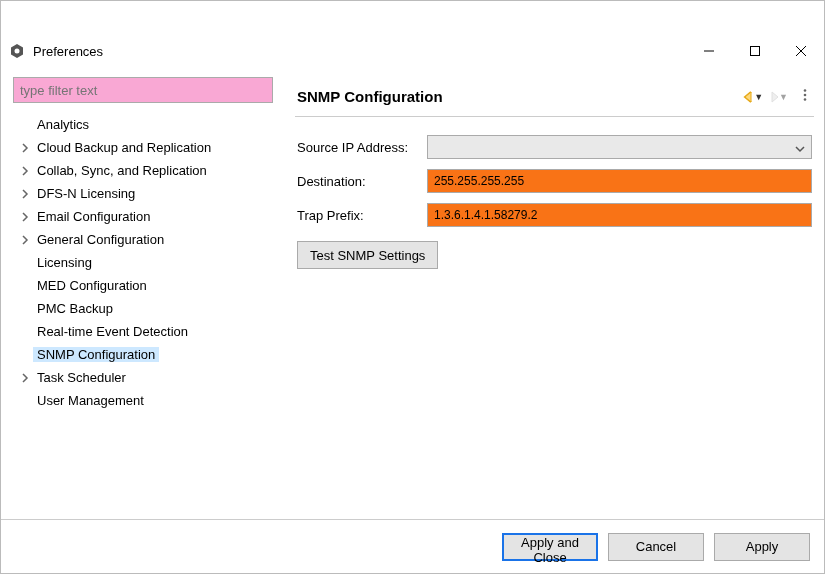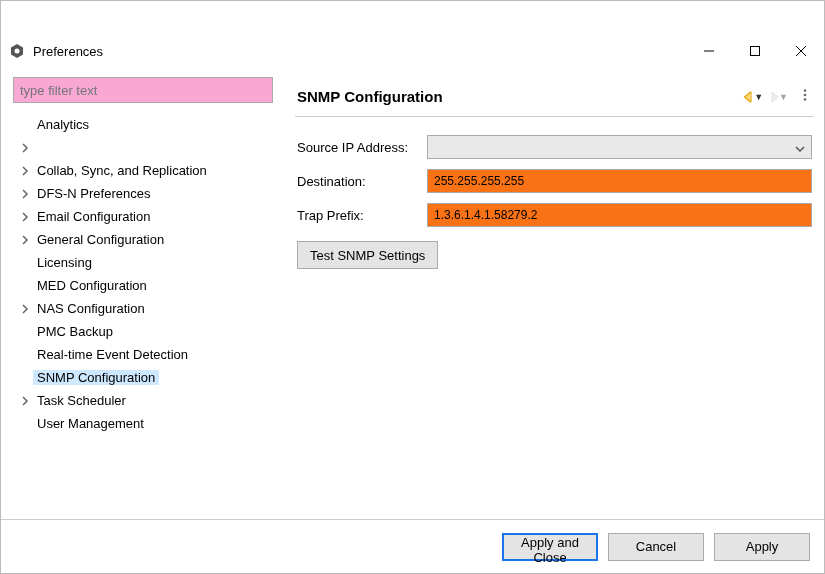--- a/index.html
+++ b/index.html
@@ -86,36 +86,37 @@
               </svg>
             </span>
             <span class="lbl">Analytics</span>
           </div>
           <div class="tree-item">
             <span class="chev">
               <svg width="10" height="10" viewBox="0 0 10 10">
                 <path d="M3 1 L7 5 L3 9" fill="none" stroke="#666" stroke-width="1.5"></path>
               </svg>
             </span>
+            <span class="lbl">Cloud Backup and Replication</span>
           </div>
           <div class="tree-item">
             <span class="chev">
               <svg width="10" height="10" viewBox="0 0 10 10">
                 <path d="M3 1 L7 5 L3 9" fill="none" stroke="#666" stroke-width="1.5"></path>
               </svg>
             </span>
             <span class="lbl">Collab, Sync, and Replication</span>
           </div>
           <div class="tree-item">
             <span class="chev">
               <svg width="10" height="10" viewBox="0 0 10 10">
                 <path d="M3 1 L7 5 L3 9" fill="none" stroke="#666" stroke-width="1.5"></path>
               </svg>
             </span>
-            <span class="lbl">DFS-N Preferences</span>
+            <span class="lbl">DFS-N Licensing</span>
           </div>
           <div class="tree-item">
             <span class="chev">
               <svg width="10" height="10" viewBox="0 0 10 10">
                 <path d="M3 1 L7 5 L3 9" fill="none" stroke="#666" stroke-width="1.5"></path>
               </svg>
             </span>
             <span class="lbl">Email Configuration</span>
           </div>
           <div class="tree-item">
@@ -134,28 +135,20 @@
             </span>
             <span class="lbl">Licensing</span>
           </div>
           <div class="tree-item">
             <span class="chev blank">
               <svg width="10" height="10" viewBox="0 0 10 10">
                 <path d="M3 1 L7 5 L3 9" fill="none" stroke="#666" stroke-width="1.5"></path>
               </svg>
             </span>
             <span class="lbl">MED Configuration</span>
-          </div>
-          <div class="tree-item">
-            <span class="chev">
-              <svg width="10" height="10" viewBox="0 0 10 10">
-                <path d="M3 1 L7 5 L3 9" fill="none" stroke="#666" stroke-width="1.5"></path>
-              </svg>
-            </span>
-            <span class="lbl">NAS Configuration</span>
           </div>
           <div class="tree-item">
             <span class="chev blank">
               <svg width="10" height="10" viewBox="0 0 10 10">
                 <path d="M3 1 L7 5 L3 9" fill="none" stroke="#666" stroke-width="1.5"></path>
               </svg>
             </span>
             <span class="lbl">PMC Backup</span>
           </div>
           <div class="tree-item">

